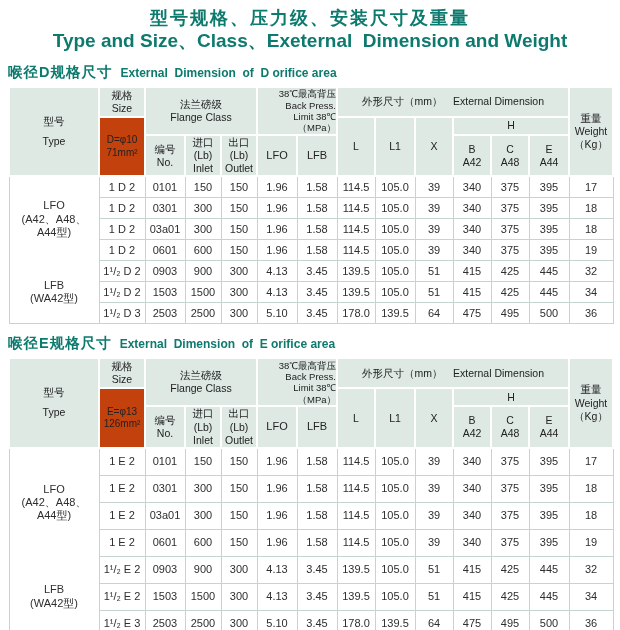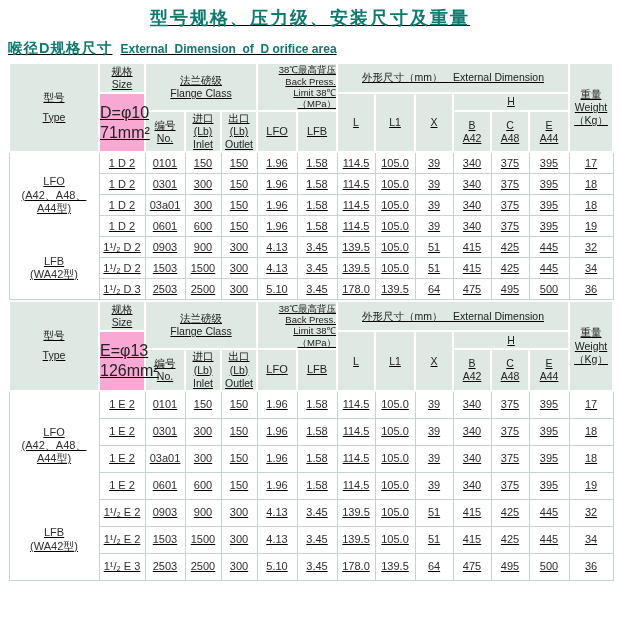--- a/index.html
+++ b/index.html
@@ -4,21 +4,21 @@
 <style>
   html, body {
     margin: 0;
     padding: 0;
     width: 620px;
     height: 630px;
     overflow: hidden;
     background: #ffffff;
     font-family: "Liberation Sans", sans-serif;
   }
-  .page { width: 620px; height: 442px; text-decoration: underline; }
+  .page { width: 620px; height: 442px; }
 
   .main-title { text-align: center; padding-top: 7px; color: #0d7a6e; }
   .main-title .t-zh {
     font-size: 18px;
     font-weight: bold;
     letter-spacing: 2px;
     line-height: 22px;
   }
   .main-title .t-en {
     font-size: 19px;
@@ -44,22 +44,22 @@
     font-weight: normal;
     font-size: 10.5px;
     color: #222;
     text-align: center;
     vertical-align: middle;
     white-space: pre-line;
     line-height: 1.25;
     padding: 0;
   }
   .spec-table th.size-val {
-    background: #f9a8d4;
-    font-size: 16px;
+    background: #c2410c;
+    font-size: 10px;
   }
   .spec-table th.bp { font-size: 9.5px; line-height: 1.2; text-align: right; }
   .spec-table th.lf { font-size: 11px; }
   .spec-table th.type-h { line-height: 1.9; }
 
   .spec-table tr.h1 { height: 30px; }
   .spec-table tr.h2 { height: 18px; }
   .spec-table tr.h3 { height: 40px; }
 
   .spec-table td {
@@ -80,20 +80,21 @@
   .spec-table td.type-cell.tg-0 { border-bottom: none; }
   .spec-table td.type-cell.tg-1 { border-top: none; }
 </style>
 </head>
 <body>
 
 <div class="page">
 
   <div class="main-title">
     <div class="t-zh">型号规格、压力级、安装尺寸及重量</div>
+    <div class="t-en">Type and Size、Class、Exeternal  Dimension and Weight</div>
   </div>
 
   <div class="section-title">
     <span class="st-zh">喉径D规格尺寸</span><span class="st-en">External  Dimension  of  D orifice area</span>
   </div>
 
   <table class="spec-table table-d">
     <colgroup>
       <col style="width:90px">
         <col style="width:46px">
@@ -259,20 +260,23 @@
           <td>139.5</td>
           <td>64</td>
           <td>475</td>
           <td>495</td>
           <td>500</td>
           <td>36</td>
         </tr>
       </tbody>
   </table>
 
+  <div class="section-title">
+    <span class="st-zh">喉径E规格尺寸</span><span class="st-en">External  Dimension  of  E orifice area</span>
+  </div>
 
   <table class="spec-table table-e">
     <colgroup>
       <col style="width:90px">
         <col style="width:46px">
         <col style="width:40px">
         <col style="width:36px">
       <col style="width:36px">
         <col style="width:40px">
         <col style="width:40px">

